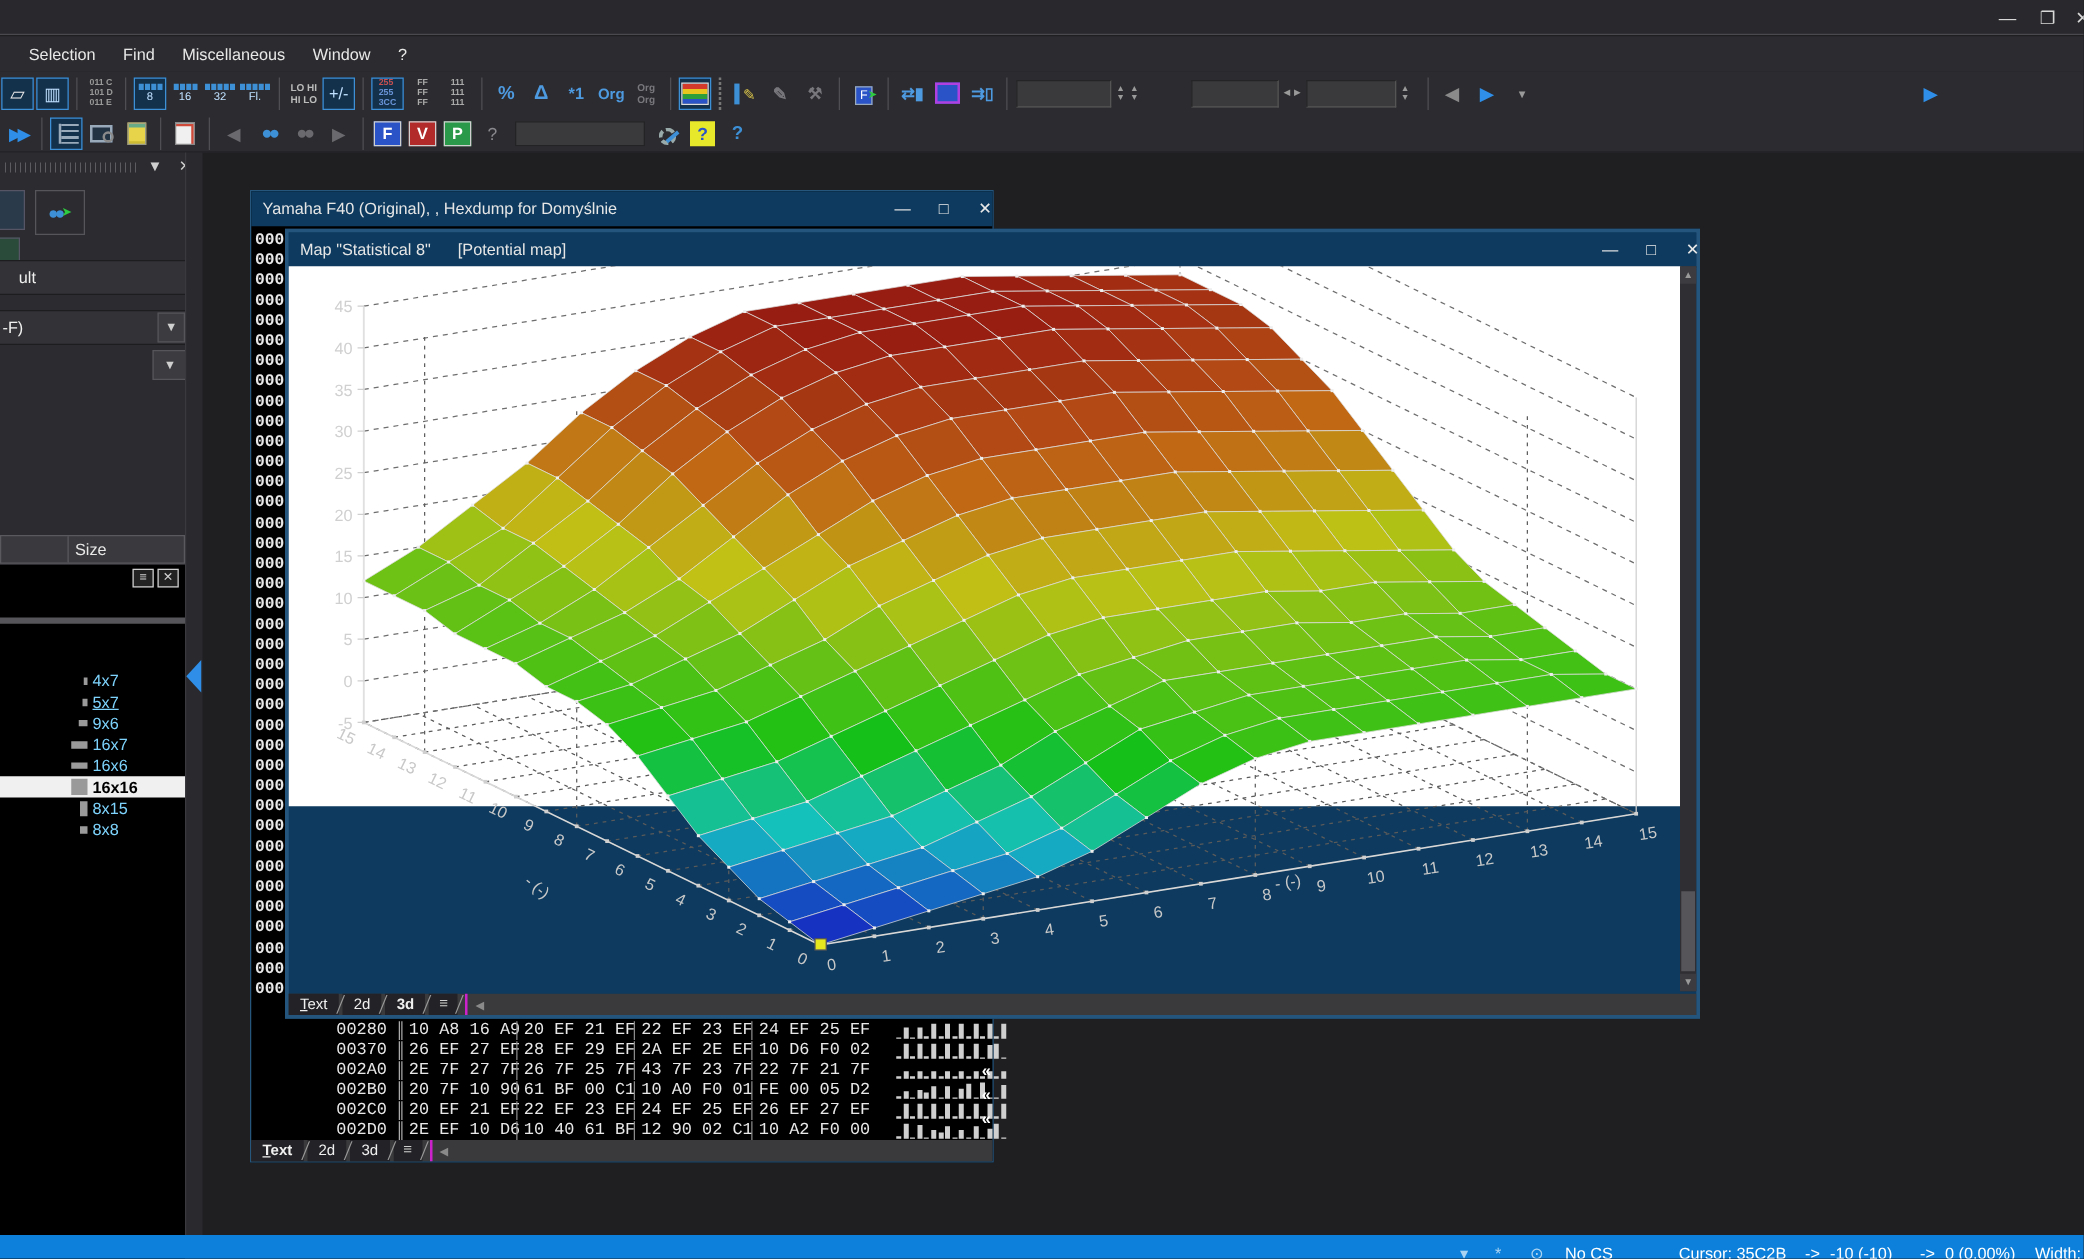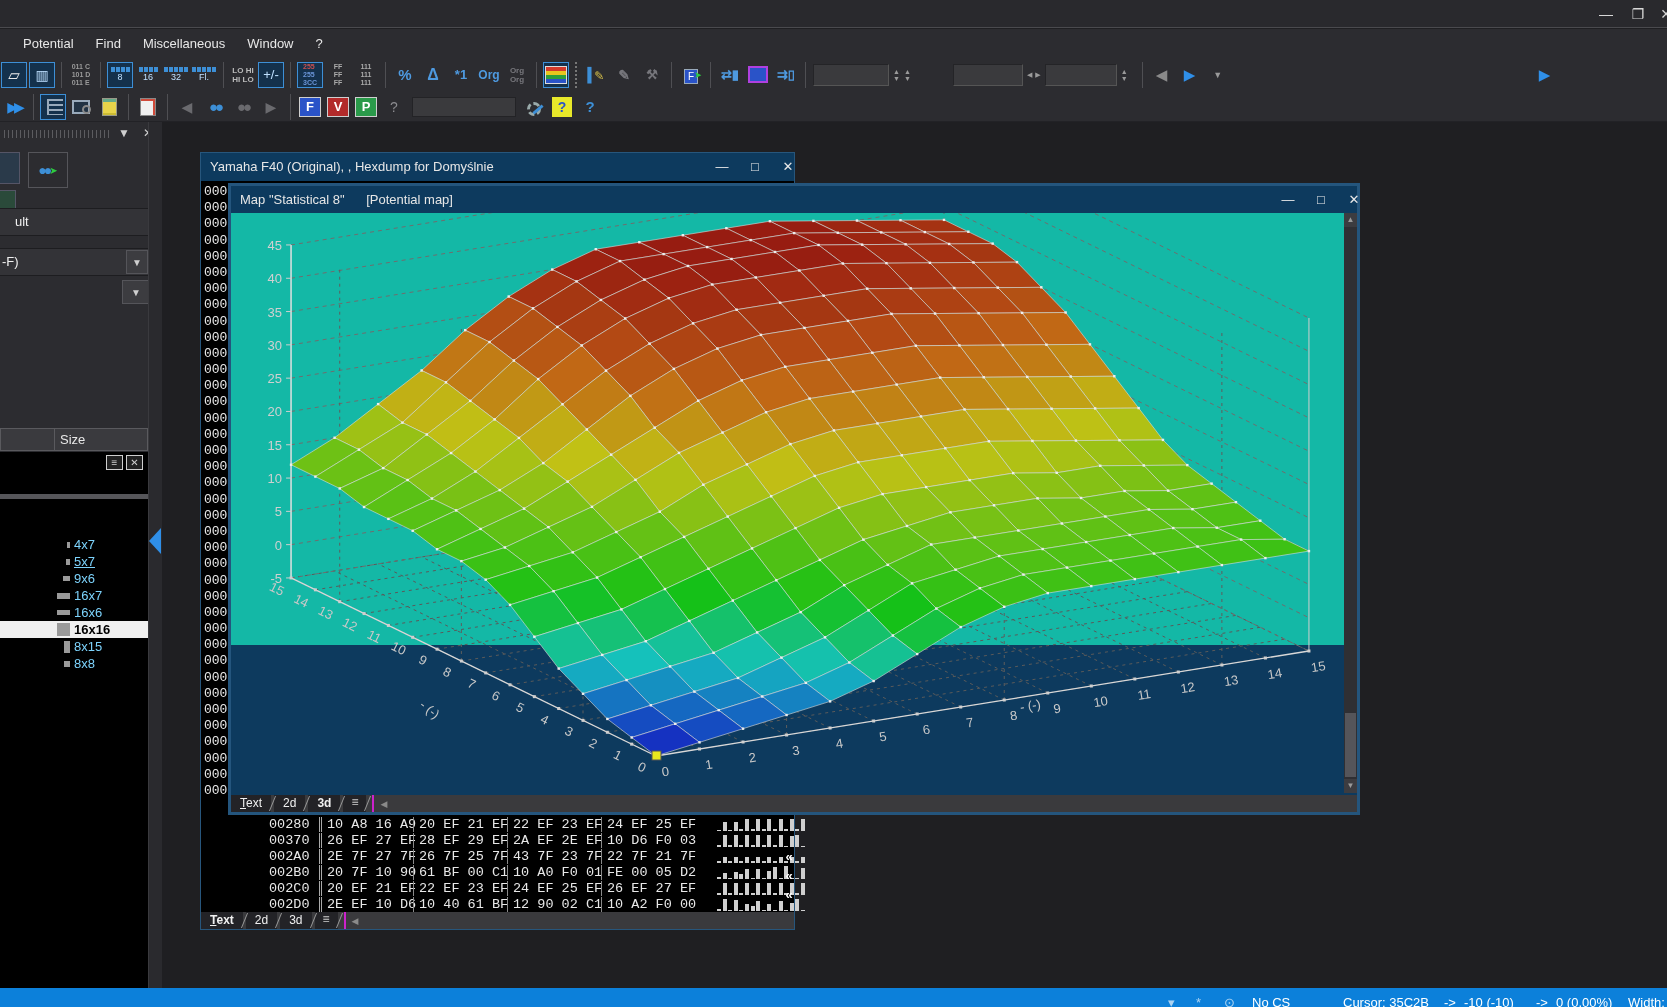--- a/index.html
+++ b/index.html
@@ -51,41 +51,41 @@
   .sb-item .tcell { width:34px; display:flex; justify-content:flex-end; margin-left:40px; }
   #splitter { position:absolute; left:148px; top:122px; width:14px; height:866px; background:#2a2a2e; border-left:1px solid #3a3a3e; }
   #split-tri { position:absolute; left:149px; top:528px; width:0; height:0;
       border-top:13px solid transparent; border-bottom:13px solid transparent; border-right:12px solid #2f8fe8; }
 
   
   .win-title { position:absolute; left:0; top:0; right:0; height:28px; background:#0d3a5e; color:#e6e6e6; font-size:13px; line-height:28px; padding-left:9px; }
   .win-btn { position:absolute; top:5px; width:26px; height:18px; color:#e8e8e8; font-size:13px; text-align:center; line-height:18px; }
   #hex-window { position:absolute; left:200px; top:152px; width:595px; height:778px; background:#000; border:1px solid #27567c; z-index:20; }
   #addr-strip { position:absolute; left:3px; top:31px; width:25px; height:630px; overflow:hidden; color:#e8e8e8;
-      font-family:"Liberation Mono", monospace; font-size:13px; }
+      font-family:"Liberation Mono", monospace; font-size:13px;font-weight:bold; }
   #addr-strip div { height:16.2px; white-space:nowrap; }
   #hex-rows { position:absolute; left:0; top:663px; width:593px; height:97px;padding-left:44px; }
   .hexrow { display:flex; align-items:center; height:16px; font-family:"Liberation Mono", monospace; font-size:13.5px; color:#e8e8e8; padding-left:24px; }
   .hexrow .addr { width:46px; flex:none; }
   .hexrow .grp { width:94px; flex:none; border-left:1px solid #8a8a8a; padding-left:5px; white-space:nowrap; }
   .hexrow .grp.first { border-left:3px double #aaa; margin-left:4px; }
   .hexrow .bars { width:90px; height:14px; margin-left:22px; display:flex; align-items:flex-end; gap:1.6px; flex:none; }
   .hexrow .bars i { width:4px; background:#cfcfcf; display:block; }
   #hex-chevs { position:absolute; left:581px; top:694px; width:14px; color:#fff; font-size:13px; font-weight:bold; line-height:19px; text-align:center; }
   .tabrow { position:absolute; left:0; right:0; bottom:0; height:17px; background:#3a3a3d; display:flex; align-items:center; font-size:12px; color:#f0f0f0; }
   .tab { padding:0 9px; height:17px; line-height:16px; background:#232327; flex:none; }
   .tab.active { font-weight:bold; }
   .tab u { text-decoration:underline; }
   .tabslash { width:1px; height:15px; background:#9a9a9a; transform:skewX(-22deg); flex:none; margin:0 1px; }
   .tab-menu { padding:0 8px; color:#cfcfcf; background:#232327; height:17px; line-height:15px; flex:none; }
   .magenta { width:2px; height:17px; background:#cc22cc; margin-left:3px; flex:none; }
   .hscroll-arrow { color:#8a8a8a; font-size:9px; margin-left:6px; flex:none; }
 
   #map-window { position:absolute; left:228px; top:183px; width:1132px; height:632px; background:#0d3a5e; border:3px solid #24557d; z-index:30; }
-  #map-plot { position:absolute; left:0px; top:27px; width:1114px; height:432px; background:#14b8a6; }
+  #map-plot { position:absolute; left:0px; top:27px; width:1114px; height:432px; background:#ffffff; }
   #map-vscroll { position:absolute; right:0px; top:27px; width:13px; height:580px; background:#2f2f33; }
   .vs-btn { position:absolute; left:0; width:13px; height:14px; background:#3c3c40; color:#9a9a9a; font-size:8px; text-align:center; line-height:14px; }
   .vs-thumb { position:absolute; left:1px; width:11px; background:#55555a; }
 
   
   #statusbar { position:absolute; left:0; top:988px; width:1667px; height:19px; background:#0c80da; overflow:hidden; color:#fff; font-size:13px; }
   #statusbar .sitem { position:absolute; top:7px; white-space:nowrap; }
   .sico { opacity:.65; }
 
   svg text { font-family:"Liberation Sans", sans-serif; }
@@ -95,21 +95,21 @@
 
 <div id="root">
 
   <div class="titlebar">
     <span class="wc" style="left:1592px">—</span>
     <span class="wc" style="left:1624px">❐</span>
     <span class="wc" style="left:1652px">✕</span>
   </div>
 
   <div class="menubar">
-    <span class="menu-item">Potential</span>
+    <span class="menu-item">Selection</span>
     <span class="menu-item">Find</span>
     <span class="menu-item">Miscellaneous</span>
     <span class="menu-item">Window</span>
     <span class="menu-item">?</span>
   </div>
 
   <div class="toolbar" id="toolbar1">
     <div class="tbtn sel">
         <span style="color:#e8e8e8;font-size:15px">▱</span>
       </div>
@@ -462,21 +462,21 @@
             <i style="height: 12px;"></i>
             <i style="height: 2px;"></i>
             <i style="height: 12px;"></i>
           </span>
         </div>
         <div class="hexrow">
           <span class="addr">00370</span>
           <span class="grp first">26 EF 27 EF</span>
           <span class="grp">28 EF 29 EF</span>
           <span class="grp">2A EF 2E EF</span>
-          <span class="grp">10 D6 F0 03</span>
+          <span class="grp">10 D6 F0 02</span>
           <span class="bars">
             <i style="height: 2px;"></i>
             <i style="height: 12px;"></i>
             <i style="height: 2px;"></i>
             <i style="height: 12px;"></i>
             <i style="height: 2px;"></i>
             <i style="height: 12px;"></i>
             <i style="height: 2px;"></i>
             <i style="height: 12px;"></i>
             <i style="height: 2px;"></i>

